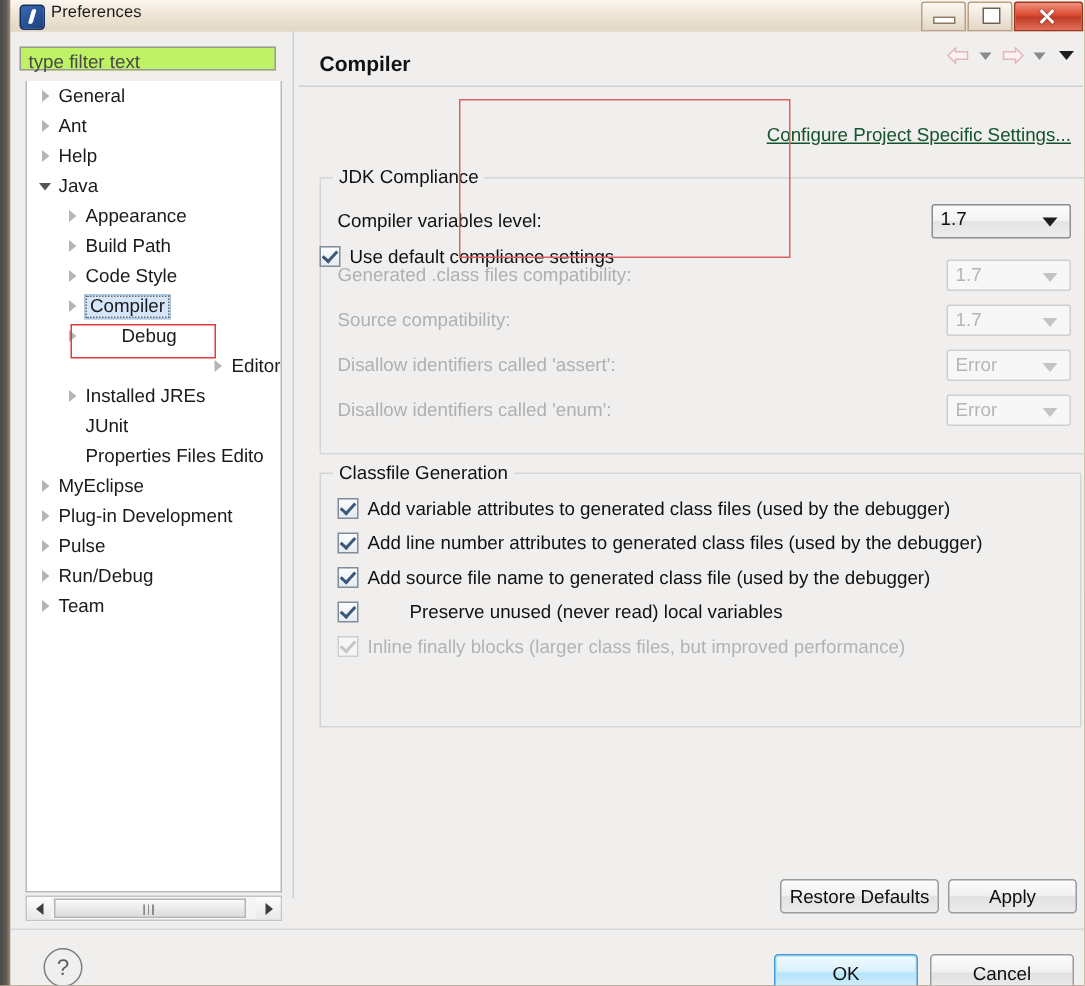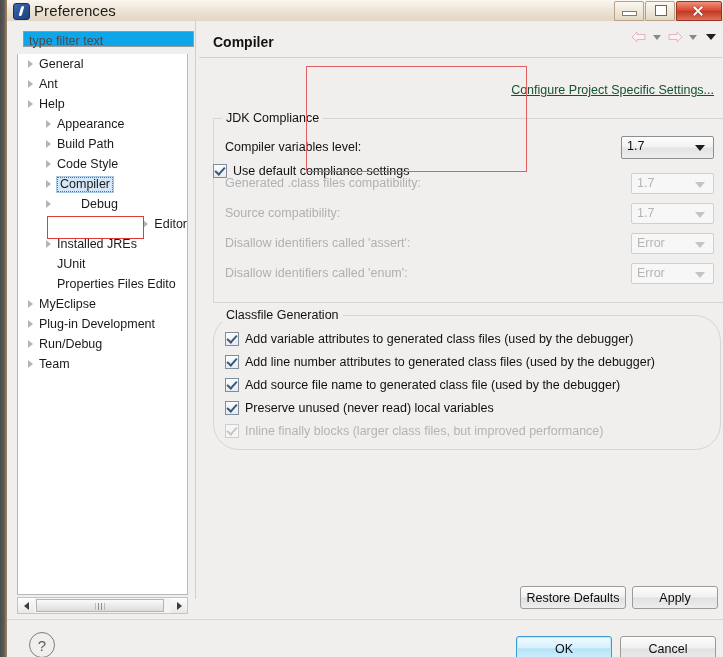--- a/index.html
+++ b/index.html
@@ -54,21 +54,21 @@
     position: absolute;
     left: 6px; top: 2px;
     width: 3px; height: 10px;
     background: #fff;
     border-radius: 2px;
     transform: skewX(-16deg);
   }
   .title-text {
     position: absolute;
     left: 27px; top: 2px;
-    font-size: 15px;
+    font-size: 11px;
     color: #1c1c1c;
     letter-spacing: .1px;
   }
 
   .winbtns { position: absolute; right: 2px; top: 1px; display: flex; }
   .wb {
     width: 28px; height: 18px;
     margin-left: 1px;
     border: 1px solid #b9a285;
     border-radius: 2px 2px 0 0;
@@ -99,23 +99,23 @@
   .dlg-body {
     position: absolute;
     left: 0; top: 21px;
     width: 717px; height: 636px;
     background: #f0efee;
   }
 
   
   .filter-box {
     position: absolute;
-    left: 16px; top: 10px;
+    left: 6px; top: 10px;
     width: 171px; height: 16px;
-    background: #0ea5e9;
+    background: #bef264;
     border: 1px solid #9a9a9a;
     box-sizing: border-box;
     font-size: 12.5px;
     color: #4a4a4a;
     padding: 2px 0 0 5px;
   }
   .tree-panel {
     position: absolute;
     left: 10px; top: 33px;
     width: 171px; height: 541px;
@@ -285,21 +285,21 @@
   }
   .group-title {
     position: absolute;
     top: -8px; left: 8px;
     background: #f0efee;
     padding: 0 4px;
     font-size: 12.5px;
     color: #111;
   }
   #grp-jdk { left: 14px; top: 97px; width: 615px; height: 185px; }
-  #grp-cls { left: 14px; top: 294px; width: 508px; height: 135px; border-radius: 26px; }
+  #grp-cls { left: 14px; top: 294px; width: 508px; height: 170px; }
 
   .row {
     position: absolute;
     left: 0; width: 508px; height: 26px;
   }
   .row-label {
     position: absolute;
     left: 11px; top: 5px;
     font-size: 12.5px;
     color: #111;
@@ -460,20 +460,26 @@
               <span class="arrow-c"></span>
             </span>
             <span class="tlabel">Ant</span>
           </div>
           <div class="tnode" style="padding-left: 6px;">
             <span class="tw">
               <span class="arrow-c"></span>
             </span>
             <span class="tlabel">Help</span>
           </div>
+          <div class="tnode" style="padding-left: 6px;">
+            <span class="tw">
+              <span class="arrow-e"></span>
+            </span>
+            <span class="tlabel">Java</span>
+          </div>
           <div class="tnode" style="padding-left: 24px;">
             <span class="tw">
               <span class="arrow-c"></span>
             </span>
             <span class="tlabel">Appearance</span>
           </div>
           <div class="tnode" style="padding-left: 24px;">
             <span class="tw">
               <span class="arrow-c"></span>
             </span>
@@ -521,20 +527,26 @@
             <span class="tw">
               <span class="arrow-c"></span>
             </span>
             <span class="tlabel">MyEclipse</span>
           </div>
           <div class="tnode" style="padding-left: 6px;">
             <span class="tw">
               <span class="arrow-c"></span>
             </span>
             <span class="tlabel">Plug-in Development</span>
+          </div>
+          <div class="tnode" style="padding-left: 6px;">
+            <span class="tw">
+              <span class="arrow-c"></span>
+            </span>
+            <span class="tlabel">Pulse</span>
           </div>
           <div class="tnode" style="padding-left: 6px;">
             <span class="tw">
               <span class="arrow-c"></span>
             </span>
             <span class="tlabel">Run/Debug</span>
           </div>
           <div class="tnode" style="padding-left: 6px;">
             <span class="tw">
               <span class="arrow-c"></span>
@@ -625,21 +637,21 @@
                 <span>Add variable attributes to generated class files (used by the debugger)</span>
               </div>
               <div class="cbrow" style="top: 36px;">
                 <span class="cbox"></span>
                 <span>Add line number attributes to generated class files (used by the debugger)</span>
               </div>
               <div class="cbrow" style="top: 59px;">
                 <span class="cbox"></span>
                 <span>Add source file name to generated class file (used by the debugger)</span>
               </div>
-              <div class="cbrow" style="top: 82px;">
+              <div class="cbrow" style="top: 82px; gap: 28px;">
                 <span class="cbox"></span>
                 <span>Preserve unused (never read) local variables</span>
               </div>
               <div class="cbrow dim" style="top: 105px;">
                 <span class="cbox"></span>
                 <span>Inline finally blocks (larger class files, but improved performance)</span>
               </div>
             </div>
         </div>
 

